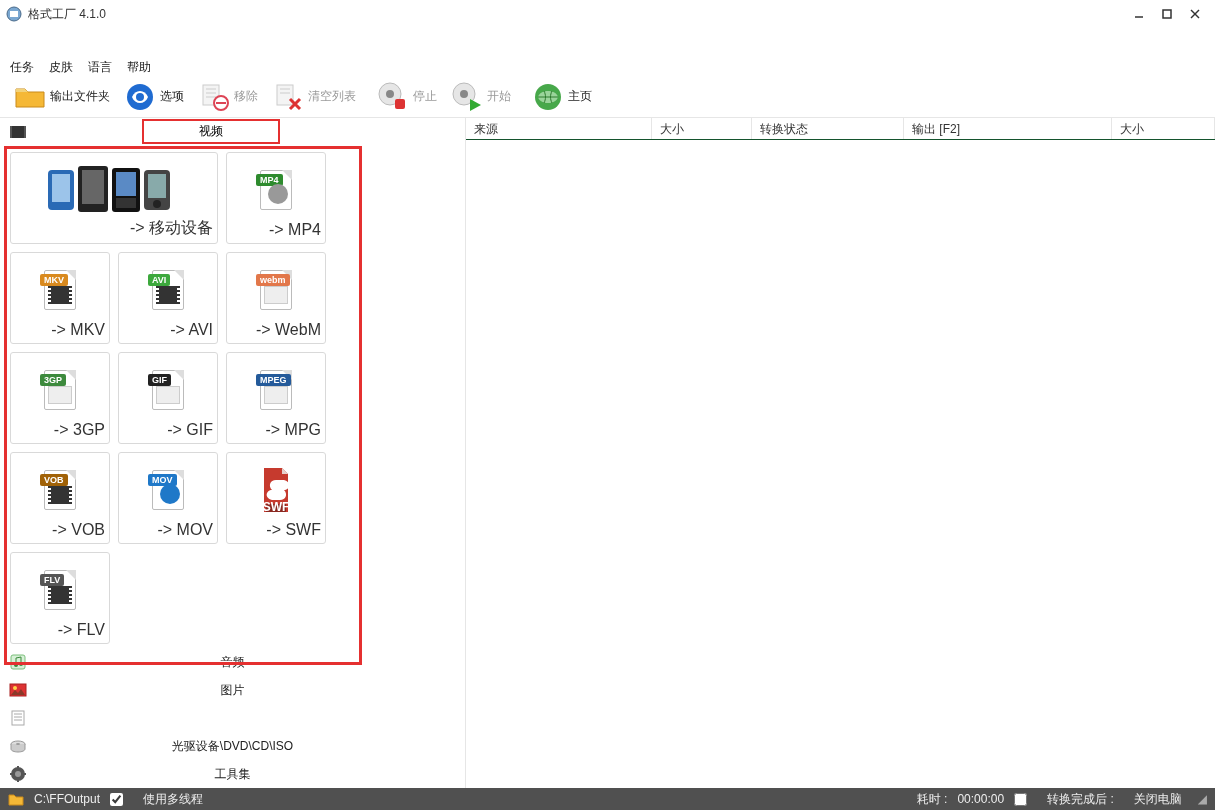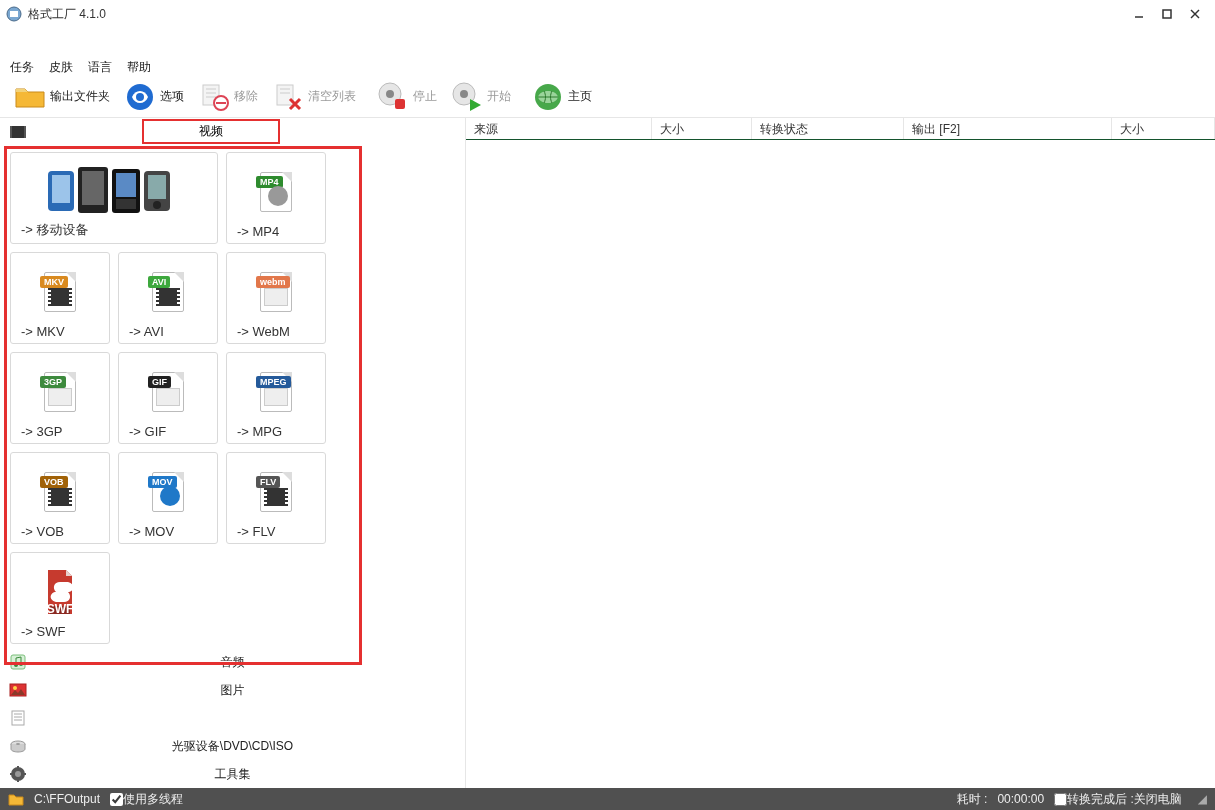--- a/index.html
+++ b/index.html
@@ -33,41 +33,41 @@
 
 
 .grid-wrap { position:relative; flex:1; display:flex; min-height:0; }
 .grid-scroll { flex:1; overflow-y:scroll; padding:6px 10px 10px 10px; }
 .highlight-box { position:absolute; left:4px; top:0; width:358px; height:519px; border:3px solid #e53030; pointer-events:none; }
 
 .tiles { display:grid; grid-template-columns:repeat(3,100px); gap:8px; }
 .tile { border:1px solid #d9d9d9; border-radius:3px; background:#fff; display:flex; flex-direction:column; align-items:center; padding:6px 4px 4px 4px; cursor:pointer; height:92px; }
 .tile.wide { grid-column:span 2; width:208px; }
 .tile .ticon { flex:1; display:flex; align-items:center; justify-content:center; }
-.tile .tlabel { width:100%; text-align:left; padding-left:6px; color:#333; font-size:13px; }
+.tile .tlabel { width:100%; text-align:right; padding-left:6px; color:#333; font-size:16px; }
 
 
 .cat-list .cat-row { border-top:0px solid transparent; }
 .cat-list .cat-label { flex:1; text-align:center; color:#222; }
 
 
 .list-header { height:22px; display:flex; border-bottom:1px solid #14532d; background:#fff; }
 .list-header > div { border-right:1px solid #e6e6e6; padding:3px 8px; color:#333; overflow:hidden; white-space:nowrap; }
 .lh-src { width:186px; }
 .lh-size { width:100px; }
 .lh-state { width:152px; }
 .lh-out { width:208px; }
 .lh-size2 { flex:1; }
 .list-body { flex:1; }
 
 
 .statusbar { height:22px; background:#505050; color:#eee; display:flex; align-items:center; padding:0 8px; gap:10px; font-size:11px; }
 .statusbar .folder-ico { width:16px; height:14px; }
 .statusbar .spacer { flex:1; }
-.statusbar label { display:flex; align-items:center; gap:0; }
+.statusbar label { display:flex; align-items:center; gap:20px; }
 .statusbar input[type=checkbox]{ accent-color:#fff; }
 
 
 .grid-scroll::-webkit-scrollbar { width:16px; }
 .grid-scroll::-webkit-scrollbar-track { background:#f0f0f0; border-left:1px solid #e0e0e0; }
 .grid-scroll::-webkit-scrollbar-thumb { background:#c8c8c8; border:3px solid #f0f0f0; border-radius:3px; }
 
 
 .badge { width:48px; height:48px; position:relative; }
 .badge .sheet { position:absolute; left:8px; top:4px; width:32px; height:40px; background:#fff; border:1px solid #bbb; border-radius:2px; }
@@ -326,40 +326,40 @@
                   <div class="sheet"></div>
                   <div class="fold"></div>
                   <div class="bar" style="background:#1f78c8">MOV</div>
                   <div class="circ" style="background:#1f78c8"></div>
                 </div>
               </div>
               <div class="tlabel">-&gt; MOV</div>
             </div>
             <div class="tile">
               <div class="ticon">
-                <div class="badge">
-                  <div class="sheet"></div>
-                  <div class="fold"></div>
-                  <div class="bar" style="background:#555">FLV</div>
-                  <div class="film"></div>
-                </div>
-              </div>
-              <div class="tlabel">-&gt; FLV</div>
-            </div>
-            <div class="tile">
-              <div class="ticon">
                 <svg width="40" height="48" viewBox="0 0 40 48">
                   <path d="M8 2h18l6 6v38H8z" fill="#c63a2e"></path>
                   <path d="M26 2v6h6z" fill="#e6d0cc"></path>
                   <path d="M20 14c-6 0-8 6-4 10-6 0-8 8 0 10h8c6 0 8-6 4-10 6 0 8-8 0-10z" fill="#fff"></path>
                   <rect x="10" y="38" width="20" height="8" fill="#8a2820"></rect>
                   <text x="20" y="45" text-anchor="middle" fill="#fff" font-size="7" font-weight="bold">SWF</text>
                 </svg>
               </div>
               <div class="tlabel">-&gt; SWF</div>
+            </div>
+            <div class="tile">
+              <div class="ticon">
+                <div class="badge">
+                  <div class="sheet"></div>
+                  <div class="fold"></div>
+                  <div class="bar" style="background:#555">FLV</div>
+                  <div class="film"></div>
+                </div>
+              </div>
+              <div class="tlabel">-&gt; FLV</div>
             </div>
           </div>
       </div>
     </div>
 
     <div class="cat-list">
       <div class="cat-row">
         <div class="cat-icon-slot">
             <svg width="18" height="18" viewBox="0 0 18 18">
               <rect x="2" y="2" width="14" height="14" rx="2" fill="#d7f0d7" stroke="#7abf7a"></rect>

